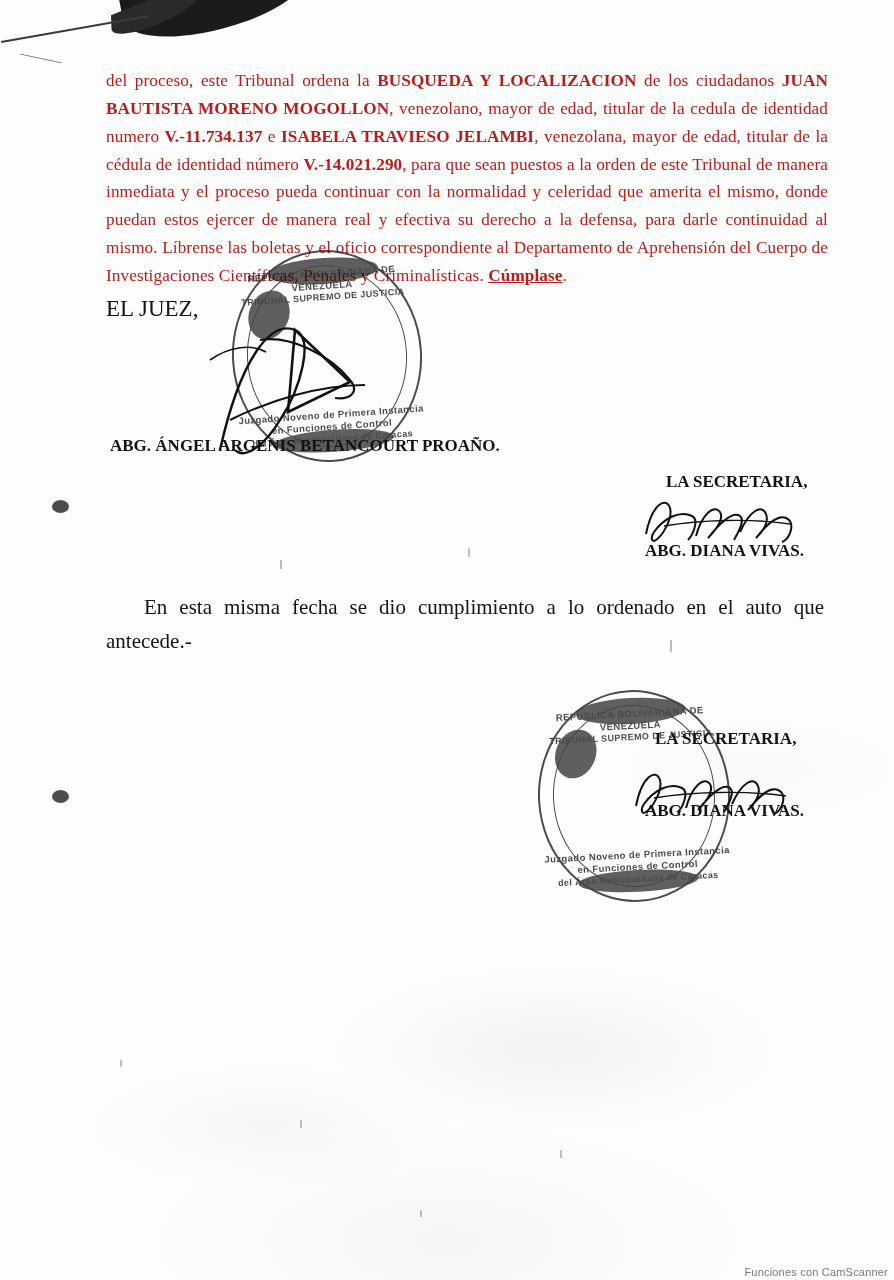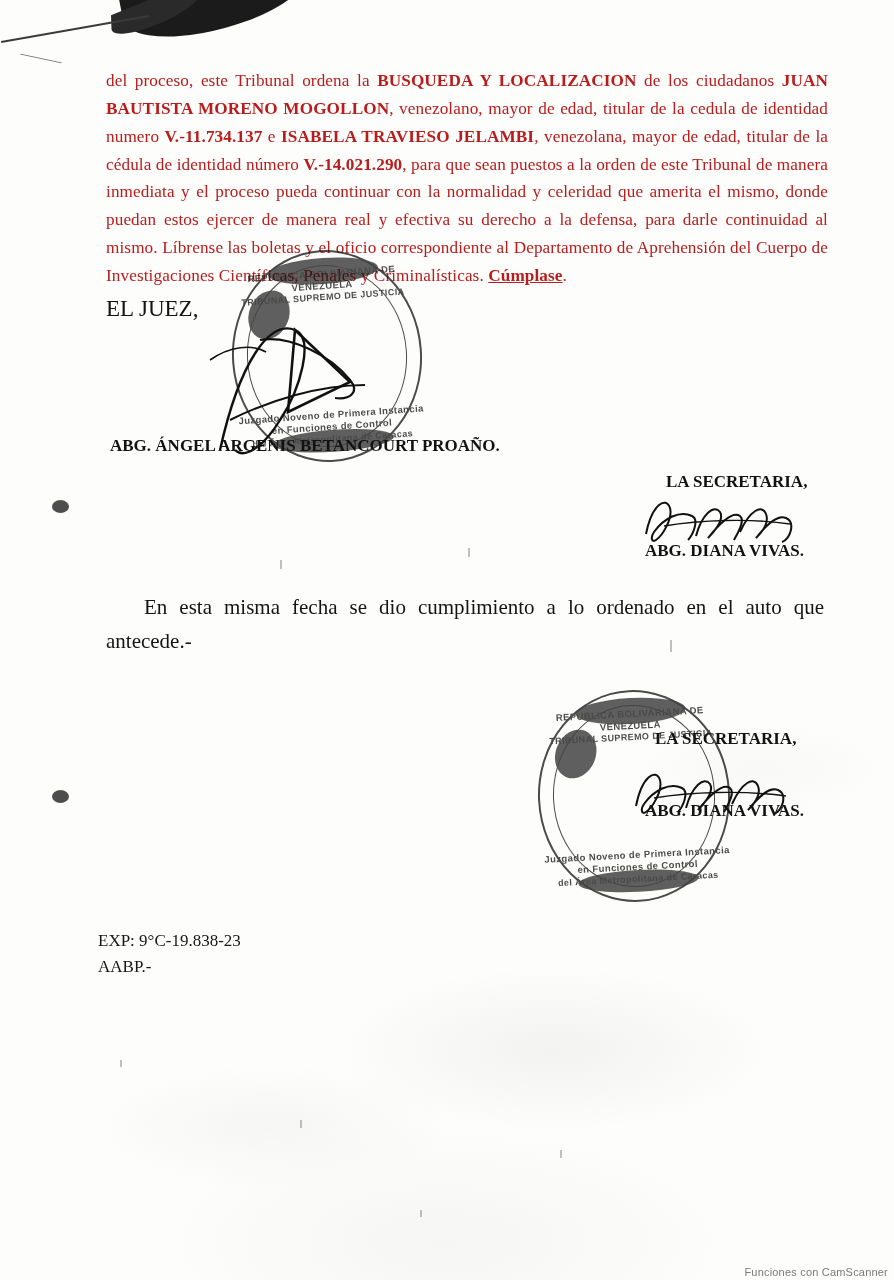--- a/index.html
+++ b/index.html
@@ -336,24 +336,20 @@
     <svg width="180" height="58" viewBox="0 0 180 58">
       <path d="M6,44 C12,14 26,6 30,18 C33,29 22,46 16,50 C12,53 10,48 14,42 C24,28 40,20 52,26 C60,30 52,46 48,50" fill="none" stroke="#111" stroke-width="2"></path>
       <path d="M56,46 C62,24 74,14 80,22 C85,30 72,44 68,48 C76,38 92,20 100,26 C106,31 96,46 94,50" fill="none" stroke="#111" stroke-width="2"></path>
       <path d="M102,42 C112,20 124,14 128,24 C132,34 120,46 118,48 C126,38 138,24 148,28 C158,32 152,50 144,52" fill="none" stroke="#111" stroke-width="2"></path>
       <path d="M24,36 C60,30 112,28 156,34" fill="none" stroke="#111" stroke-width="1.4"></path>
     </svg>
   </div>
 
   <div class="sec-name-2">ABG. DIANA VIVAS.</div>
 
-  <div class="exp-block">
-    <div>EXP: 9°C-19.838-23</div>
-    <div>AABP.-</div>
-  </div>
 
   <span class="stray s1"></span>
   <span class="stray s2"></span>
   <span class="stray s3"></span>
   <span class="stray s4"></span>
   <span class="stray s5"></span>
   <span class="stray s6"></span>
   <span class="stray s7"></span>
 
   <div class="footer-note">Funciones con CamScanner</div>

